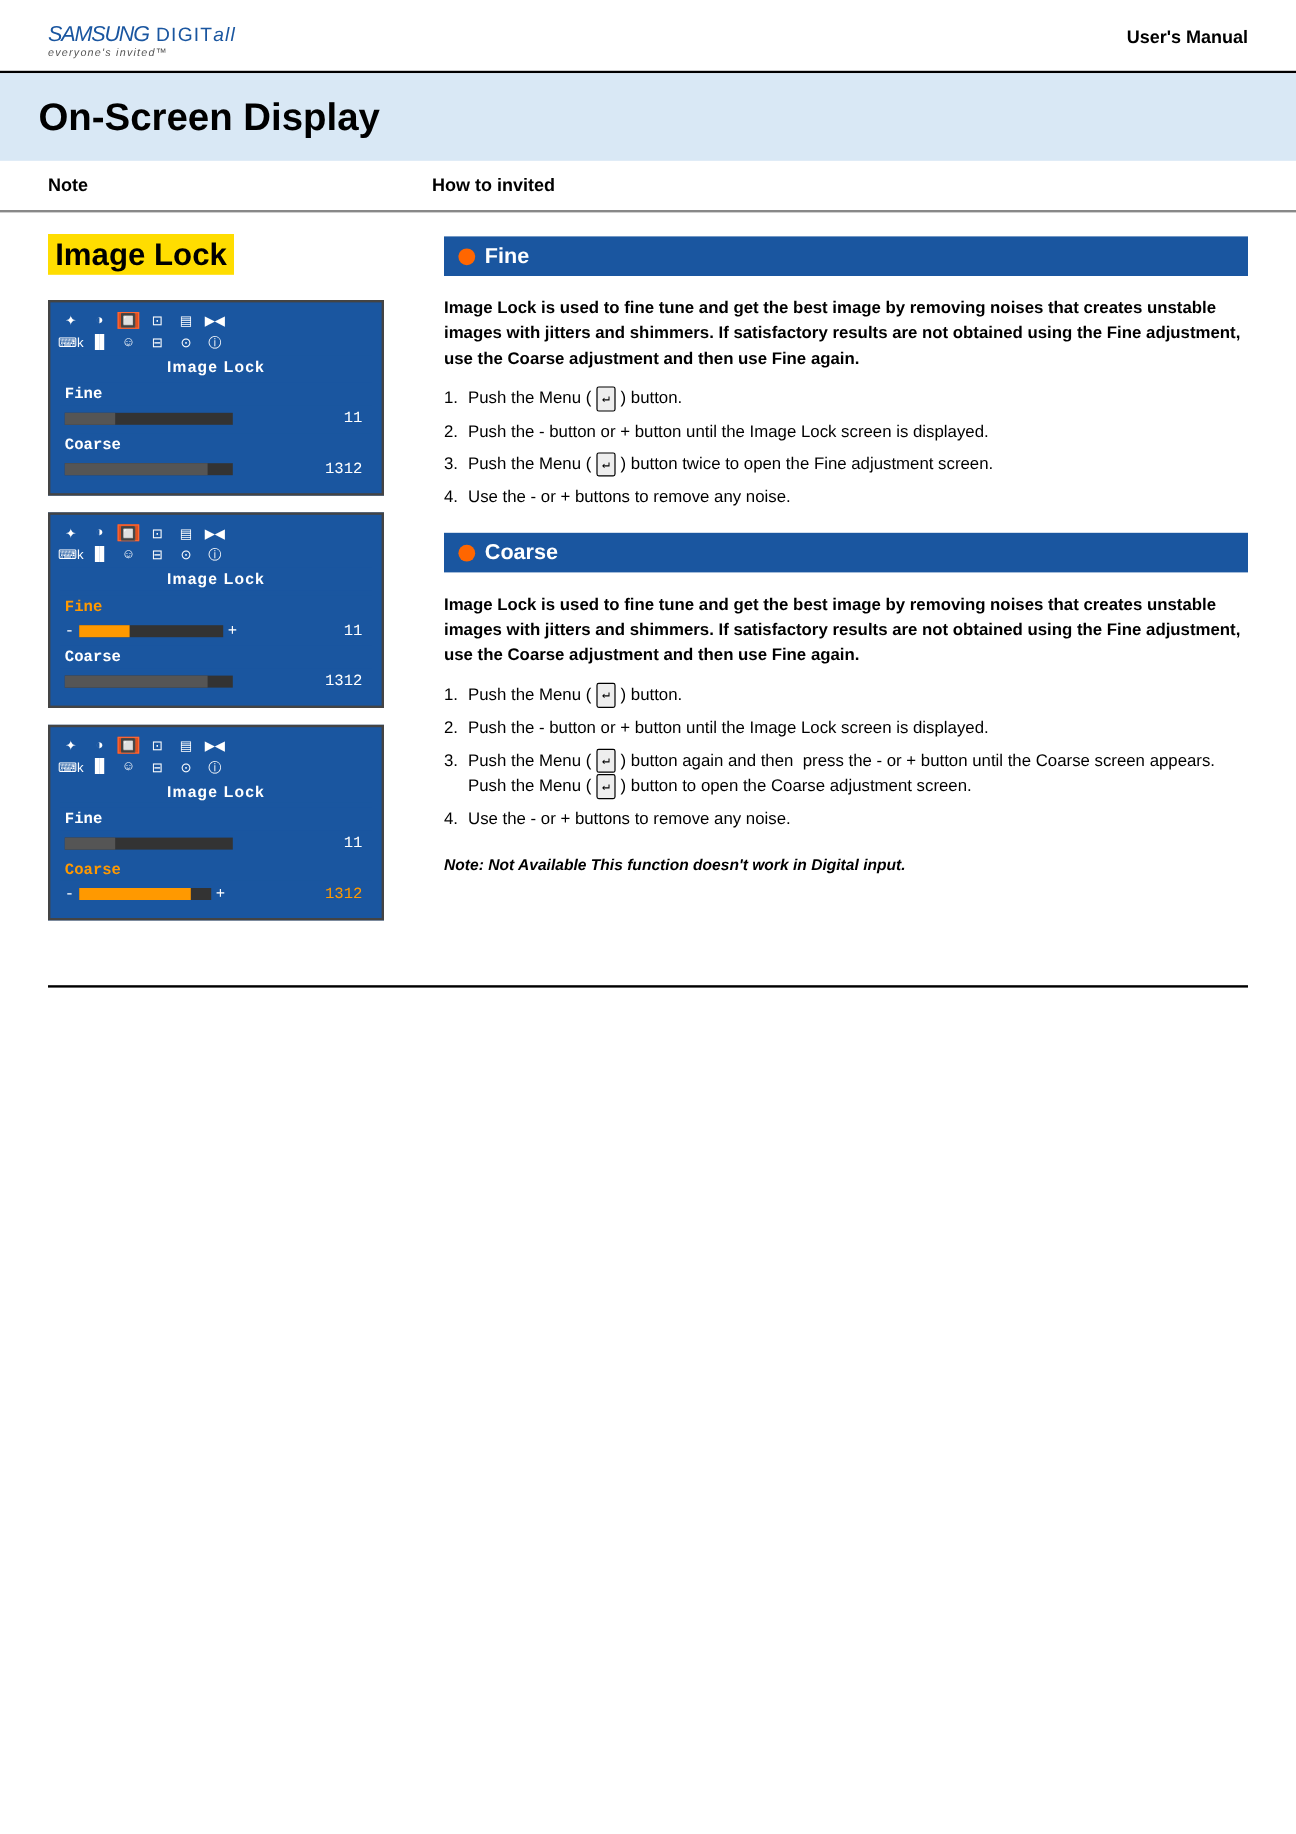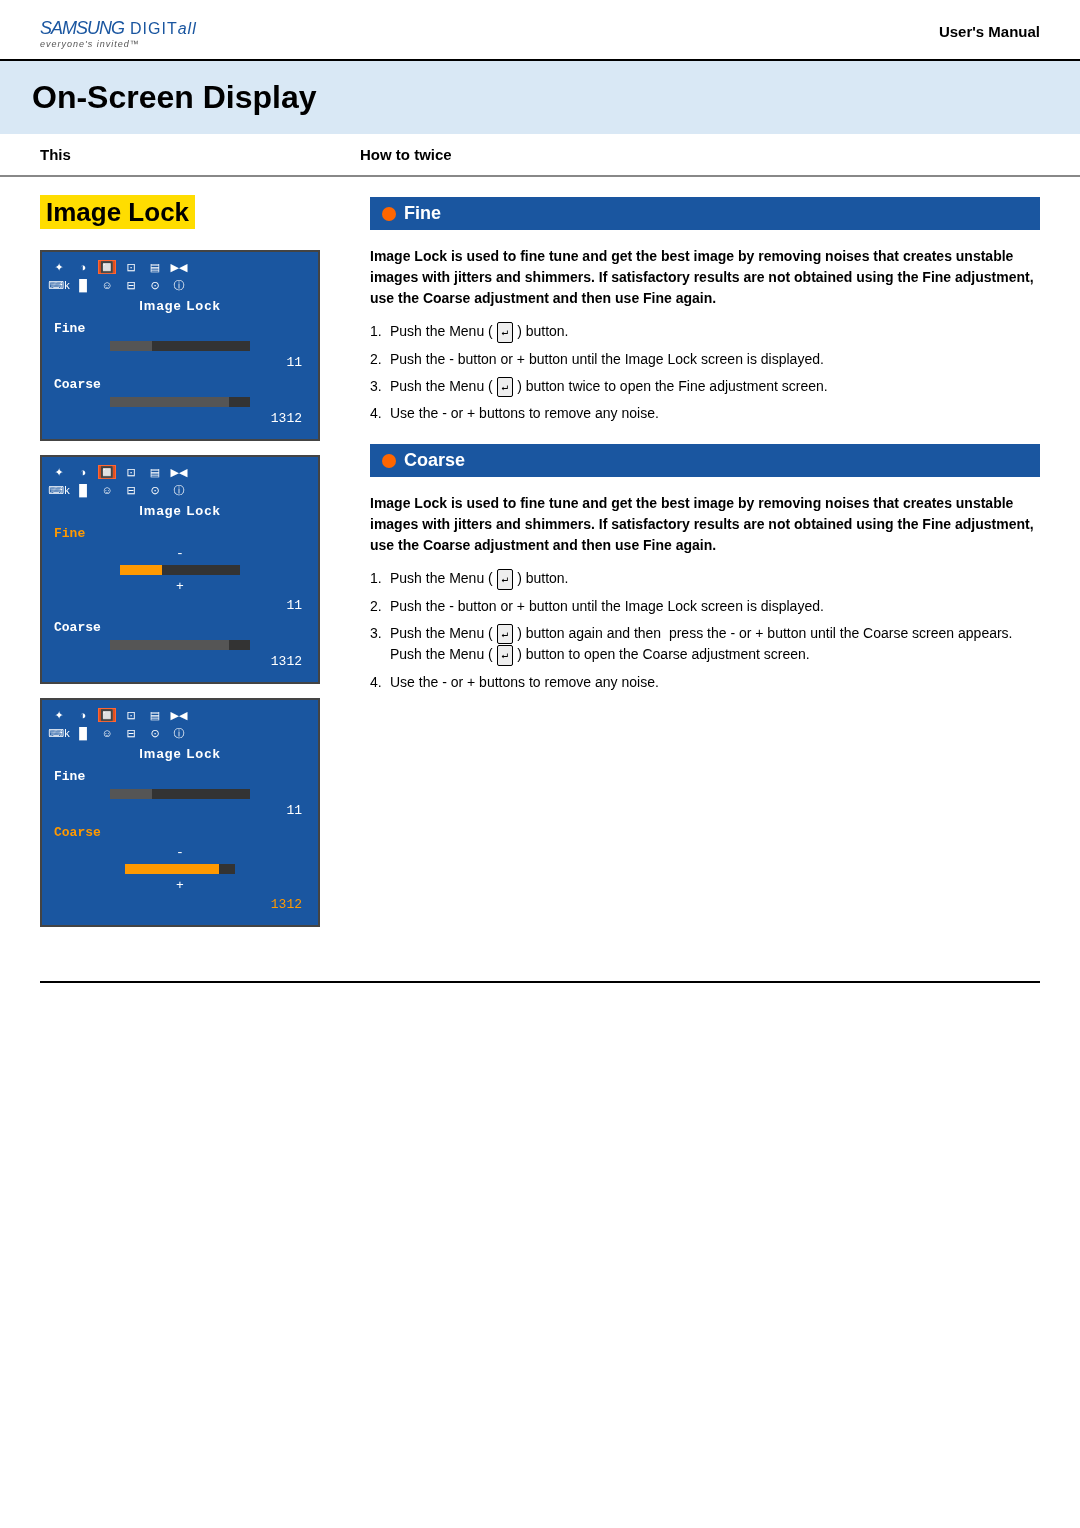--- a/index.html
+++ b/index.html
@@ -149,21 +149,20 @@
       font-size: 13px;
       font-weight: bold;
       font-family: 'Courier New', monospace;
     }
     .osd-bar-row {
       display: flex;
       align-items: center;
       gap: 4px;
       padding: 1px 4px;
       margin-bottom: 4px;
-      flex-direction: column;
     }
     .osd-bar-bg {
       background: #333;
       height: 10px;
       width: 140px;
       position: relative;
     }
     .osd-bar-fill {
       background: #555;
       height: 100%;
@@ -277,22 +276,22 @@
     <div class="logo-tagline">everyone's invited™</div>
   </div>
   <div class="header-right">User's Manual</div>
 </div>
 
 <div class="page-title-bar">
   <h1>On-Screen Display</h1>
 </div>
 
 <div class="column-headers">
-  <div class="col-menu">This</div>
-  <div class="col-how">How to twice</div>
+  <div class="col-menu">Note</div>
+  <div class="col-how">How to invited</div>
 </div>
 
 <div class="main-content">
 
   <div class="left-column">
 
     <div style="margin-bottom: 22px;">
       <h2 style="font-size:26px; font-weight:bold; margin-bottom:16px;">
         <span style="background:#ffdd00; padding:2px 6px;">Image Lock</span>
       </h2>
@@ -471,17 +470,18 @@
           <span class="step-num">3.</span>
           Push the Menu ( <span class="menu-enter-icon">↵</span> ) button again and then &nbsp;press the - or + button until the Coarse screen appears. Push the Menu ( <span class="menu-enter-icon">↵</span> ) button to open the Coarse adjustment screen.
         </li>
         <li>
           <span class="step-num">4.</span>
           Use the - or + buttons to remove any noise.
         </li>
       </ol>
     </div>
 
+    <p class="note">Note: Not Available  This function doesn't work in Digital input.</p>
 
   </div>
 </div>
 
 <div class="footer-line"></div>
 
 </body></html>

